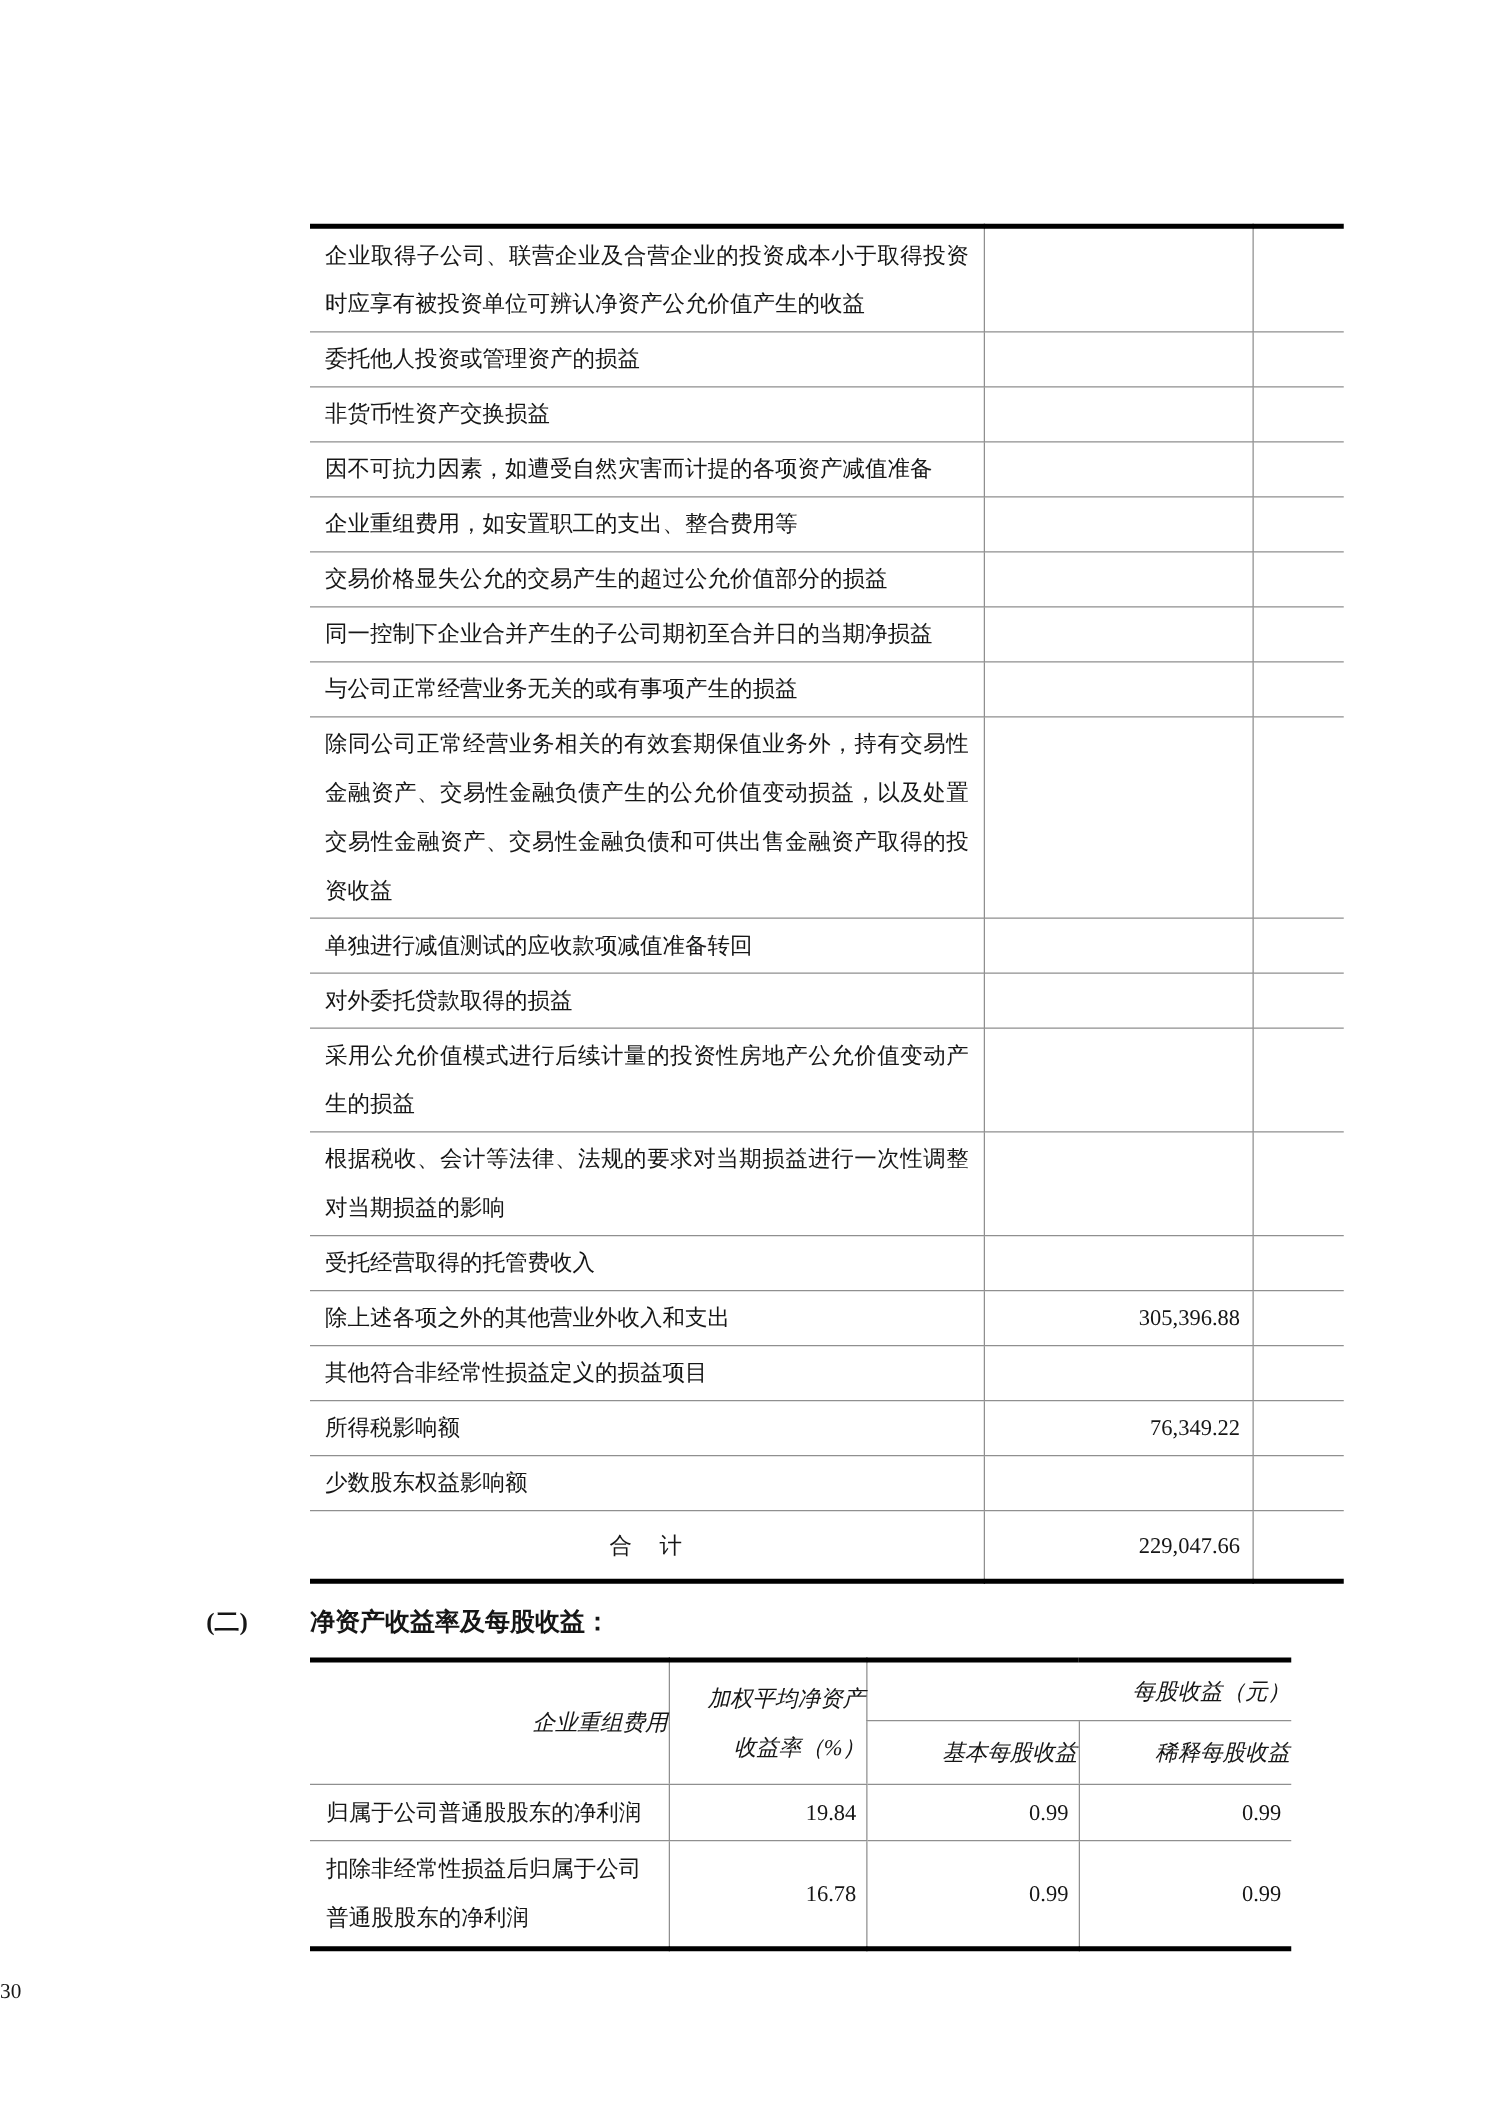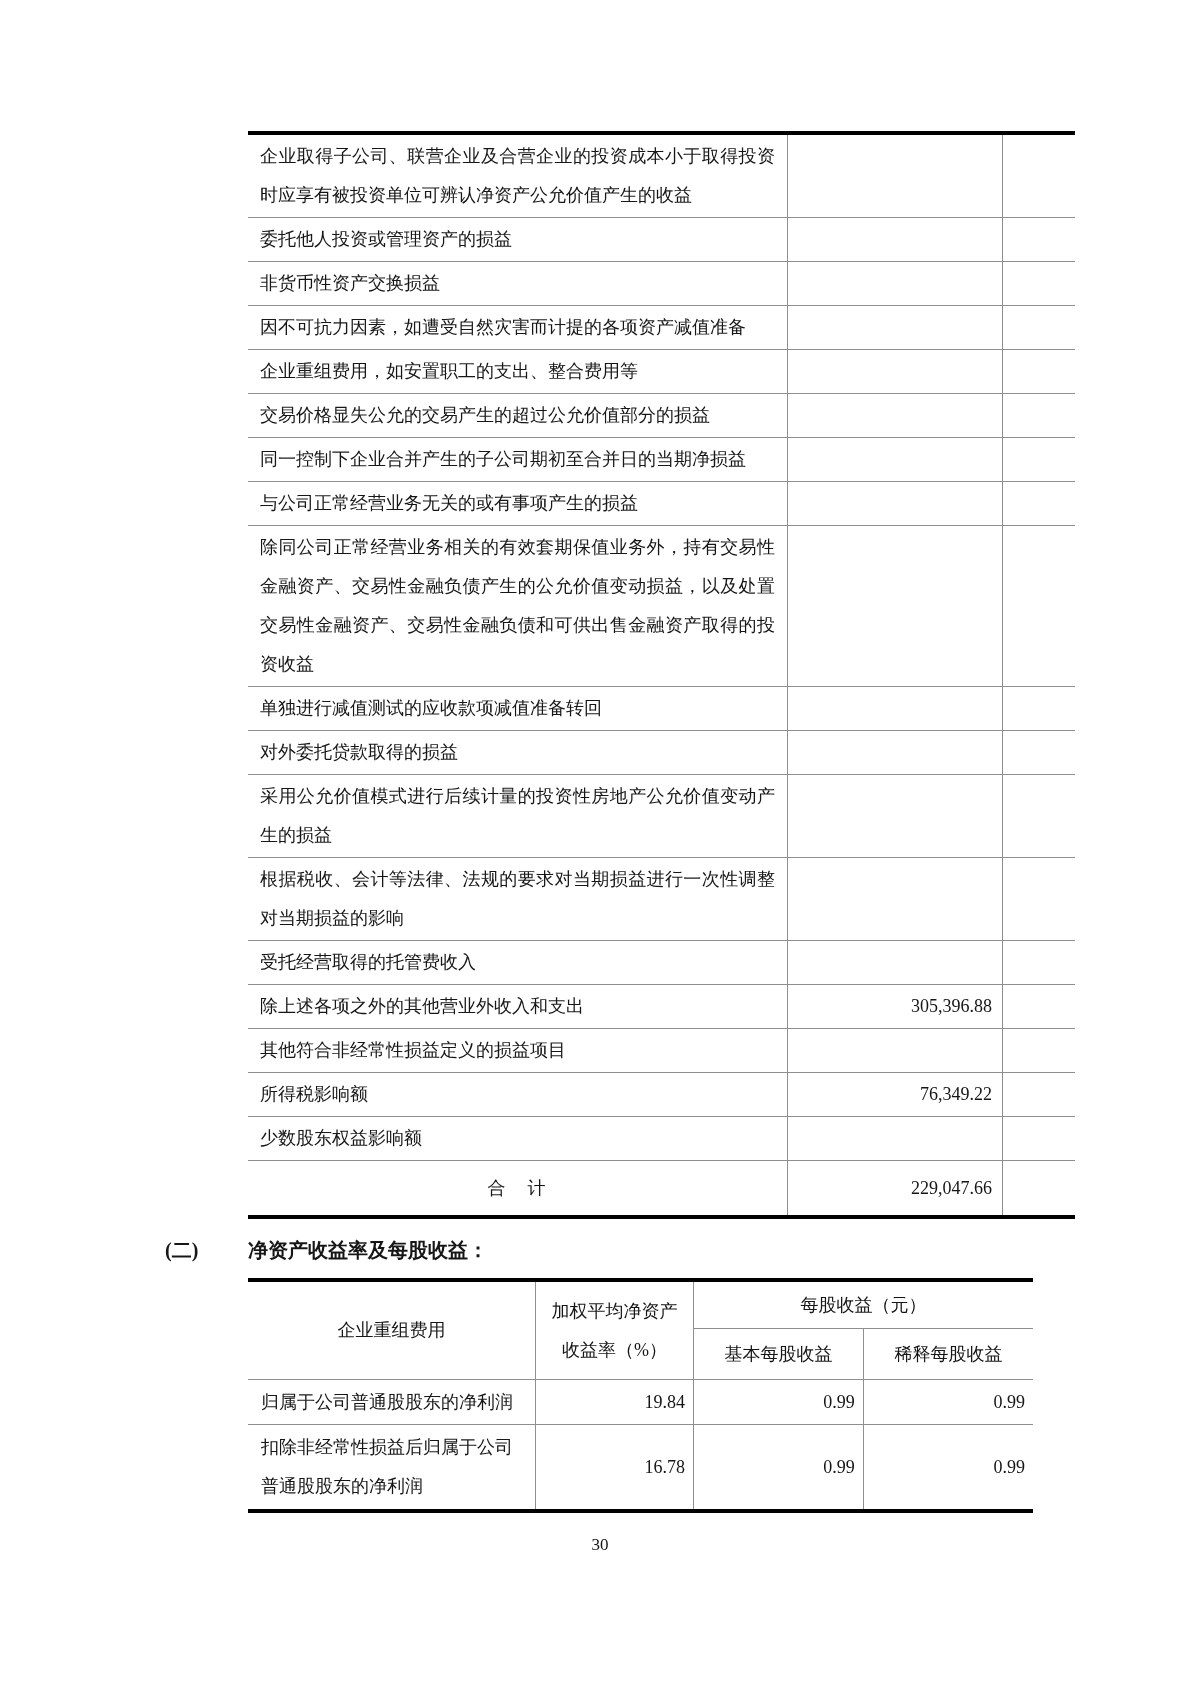--- a/index.html
+++ b/index.html
@@ -5,21 +5,21 @@
   html,body { margin:0; padding:0; }
   body {
     width:1200px; height:1696px;
     background:#ffffff;
     color:#161616;
     font-family:"Liberation Serif","DejaVu Serif",serif;
     overflow:hidden;
   }
   .content { width:785px; margin-left:248px; padding-top:131px; }
 
-  table { border-collapse:collapse; table-layout:fixed; width:785px; }
+  table { border-collapse:collapse; table-layout:fixed; width:785px;margin-top:48px; }
 
   
   #t1 { border-top:4px solid #000; border-bottom:4px solid #000; }
   #t1 td {
     border-bottom:1px solid #8f8f8f;
     font-size:18px; line-height:39px;
     vertical-align:middle;
   }
   #t1 tr:last-child td { border-bottom:none; }
   #t1 .c1 {
@@ -43,32 +43,32 @@
   .section .idx { position:absolute; left:-83px; top:0; }
 
   
   #t2 { margin-top:13px; border-top:4px solid #000; border-bottom:4px solid #000; }
   #t2 td {
     font-size:18px; line-height:39px;
     vertical-align:middle;
     border-bottom:1px solid #8f8f8f;
   }
   #t2 .bl { border-left:1px solid #8f8f8f; }
-  #t2 .hc { text-align:center; }
+  #t2 .hc { text-align:right;font-style:italic; }
   #t2 .w1 { width:285px; } #t2 .w2 { width:155px; }
   #t2 .w3 { width:175px; } #t2 .w4 { width:170px; }
   #t2 .eps-group { height:44px; }
   #t2 .hrow2 td { height:48px; }
   #t2 .label { padding:2px 8px 2px 13px; text-align:left; word-break:break-all; }
   #t2 .num { text-align:right; padding:2px 8px 2px 4px; }
   #t2 .drow1 td { height:40px; }
   #t2 .drow2 td { height:80px; border-bottom:none; }
 
   
-  .footer { width:1200px; text-align:center; margin-top:20px;
+  .footer { width:1200px; text-align:left; margin-top:20px;
             font-size:17px; line-height:24px; }
 </style>
 </head>
 <body>
 
 <div class="content">
 
   <table id="t1">
     <tbody>
       <tr>

